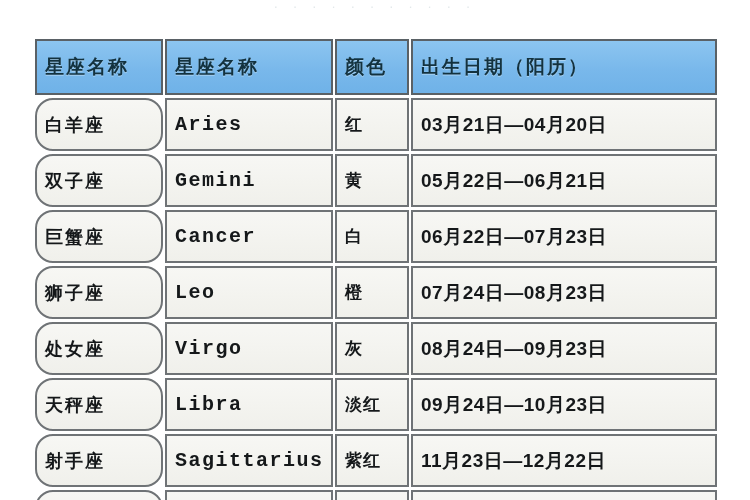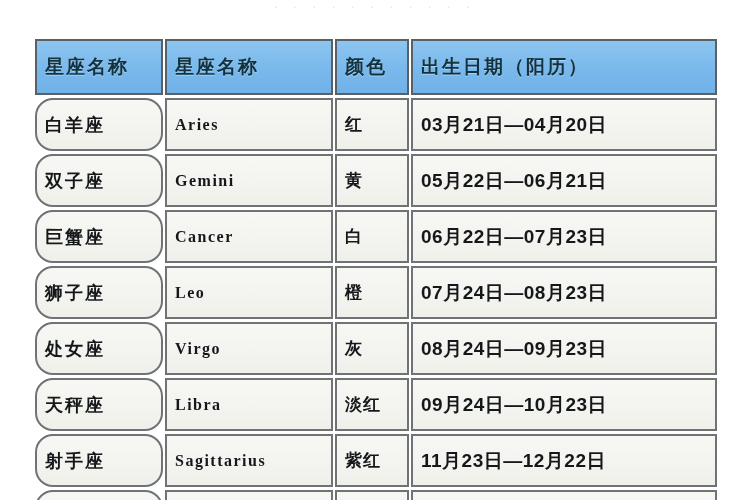--- a/index.html
+++ b/index.html
@@ -88,22 +88,22 @@
   }
 
   td.cn-name {
     font-size: 18px;
     letter-spacing: 2px;
     font-weight: 700;
     border-radius: 18px;
   }
 
   td.en-name {
-    font-family: Liberation Serif, serif;
-    font-size: 16px;
+    font-family: Liberation Mono, monospace;
+    font-size: 20px;
     letter-spacing: 1.5px;
     font-weight: 700;
   }
 
   td.color-name {
     font-size: 17px;
     letter-spacing: 1px;
     font-weight: 700;
   }
 

